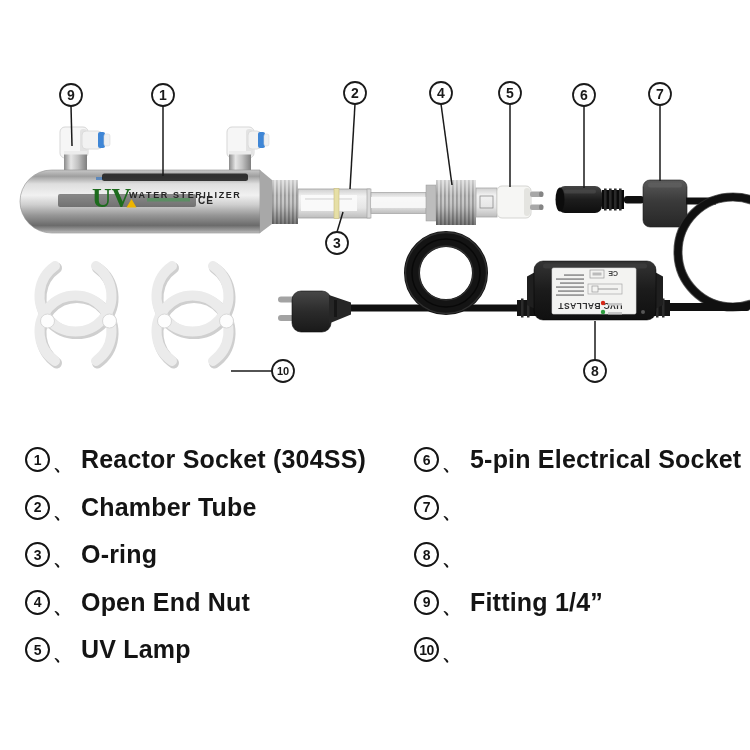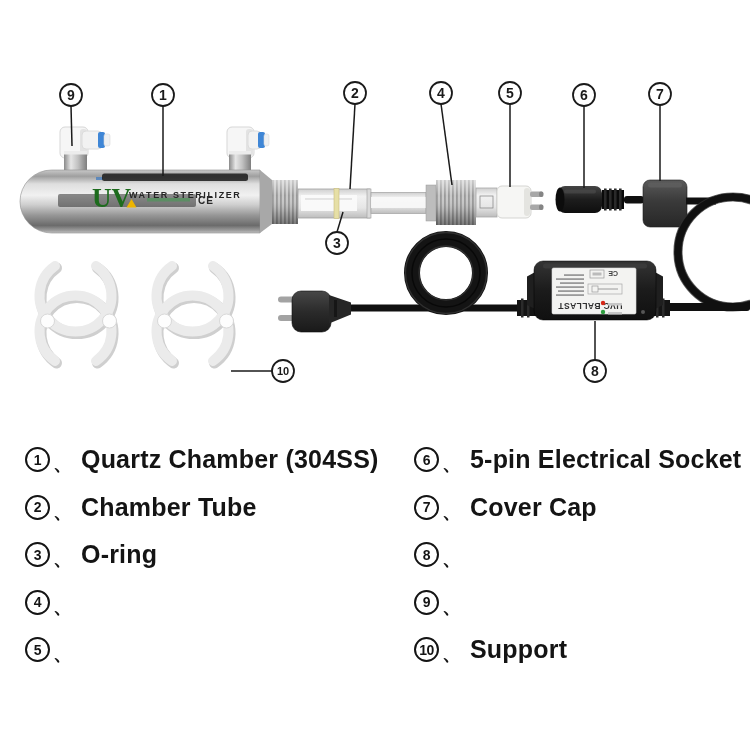--- a/index.html
+++ b/index.html
@@ -302,61 +302,62 @@
           <circle cx="283" cy="371" r="11" fill="#fff" stroke="#1a1a1a" stroke-width="1.8"></circle>
           <text x="283" y="375">10</text>
         </g>
   </g>
 </svg>
 
 <div class="legend-col legend-left">
   <div class="legend-row">
     <span class="lnum">1</span>
     <span class="lsep">、</span>
-    <span class="llabel">Quartz Chamber (304SS)</span>
+    <span class="llabel">Reactor Socket (304SS)</span>
   </div>
   <div class="legend-row">
     <span class="lnum">2</span>
     <span class="lsep">、</span>
     <span class="llabel">Chamber Tube</span>
   </div>
   <div class="legend-row">
     <span class="lnum">3</span>
     <span class="lsep">、</span>
     <span class="llabel">O-ring</span>
   </div>
   <div class="legend-row">
     <span class="lnum">4</span>
     <span class="lsep">、</span>
+    <span class="llabel">Open End Nut</span>
   </div>
   <div class="legend-row">
     <span class="lnum">5</span>
     <span class="lsep">、</span>
+    <span class="llabel">UV Lamp</span>
   </div>
 </div>
 
 <div class="legend-col legend-right">
   <div class="legend-row">
     <span class="lnum">6</span>
     <span class="lsep">、</span>
     <span class="llabel">5-pin Electrical Socket</span>
   </div>
   <div class="legend-row">
     <span class="lnum">7</span>
     <span class="lsep">、</span>
-    <span class="llabel">Cover Cap</span>
   </div>
   <div class="legend-row">
     <span class="lnum">8</span>
     <span class="lsep">、</span>
   </div>
   <div class="legend-row">
     <span class="lnum">9</span>
     <span class="lsep">、</span>
+    <span class="llabel">Fitting 1/4”</span>
   </div>
   <div class="legend-row">
     <span class="lnum">10</span>
     <span class="lsep">、</span>
-    <span class="llabel">Support</span>
   </div>
 </div>
 
 </div>
 
 </body></html>

